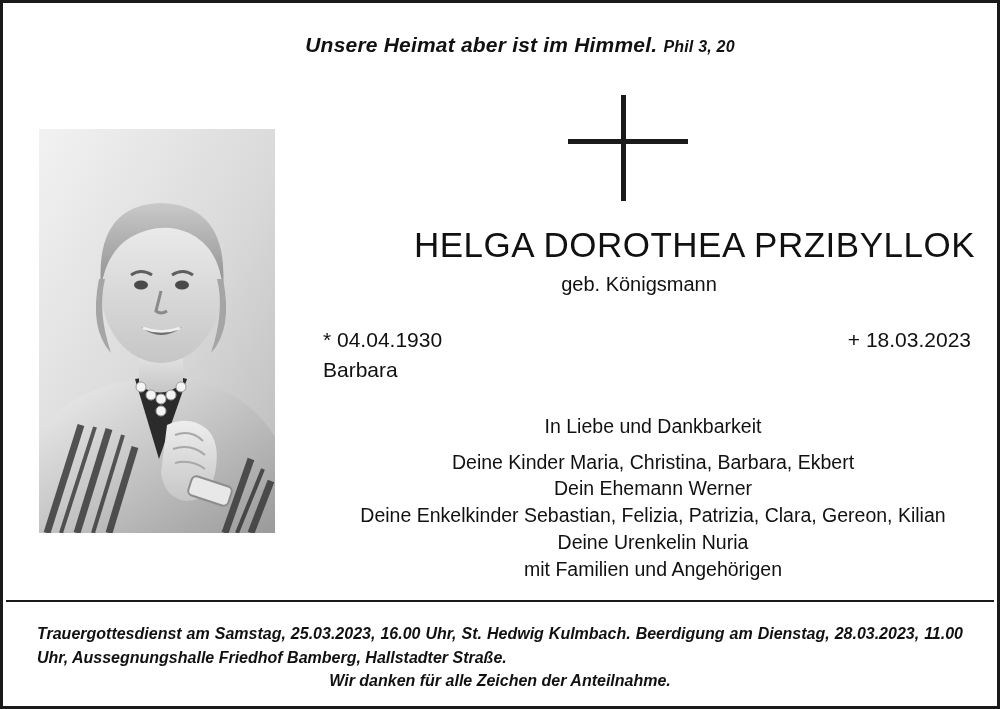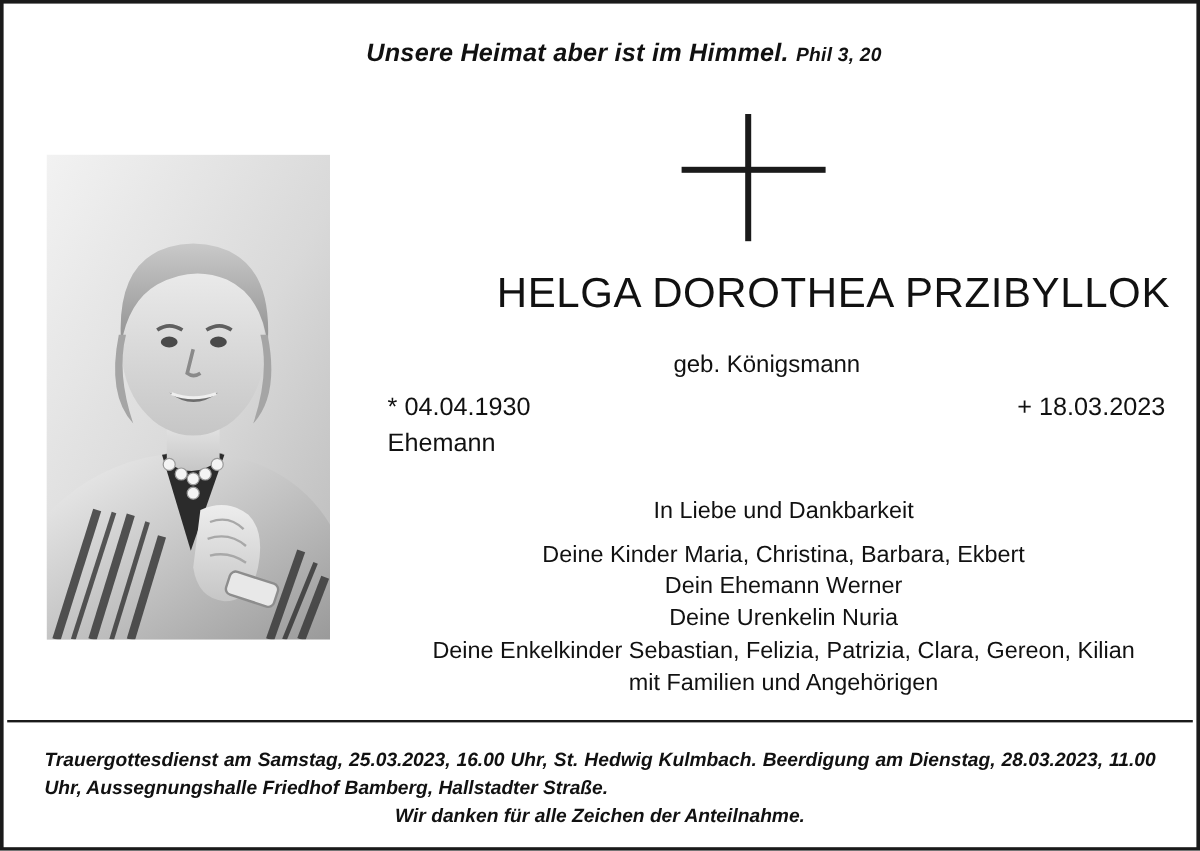--- a/index.html
+++ b/index.html
@@ -84,21 +84,20 @@
     letter-spacing: 0.5px;
     white-space: nowrap;
   }
   .maiden {
     position: absolute;
     top: 270px;
     left: 300px;
     width: 672px;
     text-align: center;
     font-size: 20px;
-    margin-top: 20px;
   }
 
   .dates {
     position: absolute;
     top: 322px;
     left: 320px;
     width: 648px;
     font-size: 21px;
   }
   .dates .row {
@@ -235,31 +234,31 @@
 
   <div class="name">HELGA DOROTHEA PRZIBYLLOK</div>
   <div class="maiden">geb. Königsmann</div>
 
   <div class="dates">
     <div class="row">
       <span>* 04.04.1930</span>
       <span class="right">+ 18.03.2023</span>
     </div>
     <div class="row">
-      <span class="right">Ehemann</span>
+      <span class="right">Barbara</span>
     </div>
   </div>
 
   <div class="dedication">
     <div>In Liebe und Dankbarkeit</div>
     <div class="gap"></div>
     <div>Deine Kinder Maria, Christina, Barbara, Ekbert</div>
     <div>Dein Ehemann Werner</div>
+    <div>Deine Enkelkinder Sebastian, Felizia, Patrizia, Clara, Gereon, Kilian</div>
     <div>Deine Urenkelin Nuria</div>
-    <div>Deine Enkelkinder Sebastian, Felizia, Patrizia, Clara, Gereon, Kilian</div>
     <div>mit Familien und Angehörigen</div>
   </div>
 
   <div class="rule"></div>
 
   <div class="footer">
     <div>Trauergottesdienst am Samstag, 25.03.2023, 16.00 Uhr, St. Hedwig Kulmbach. Beerdigung am Dienstag, 28.03.2023, 11.00 Uhr, Aussegnungshalle Friedhof Bamberg, Hallstadter Straße.</div>
     <div class="last">Wir danken für alle Zeichen der Anteilnahme.</div>
   </div>
 

